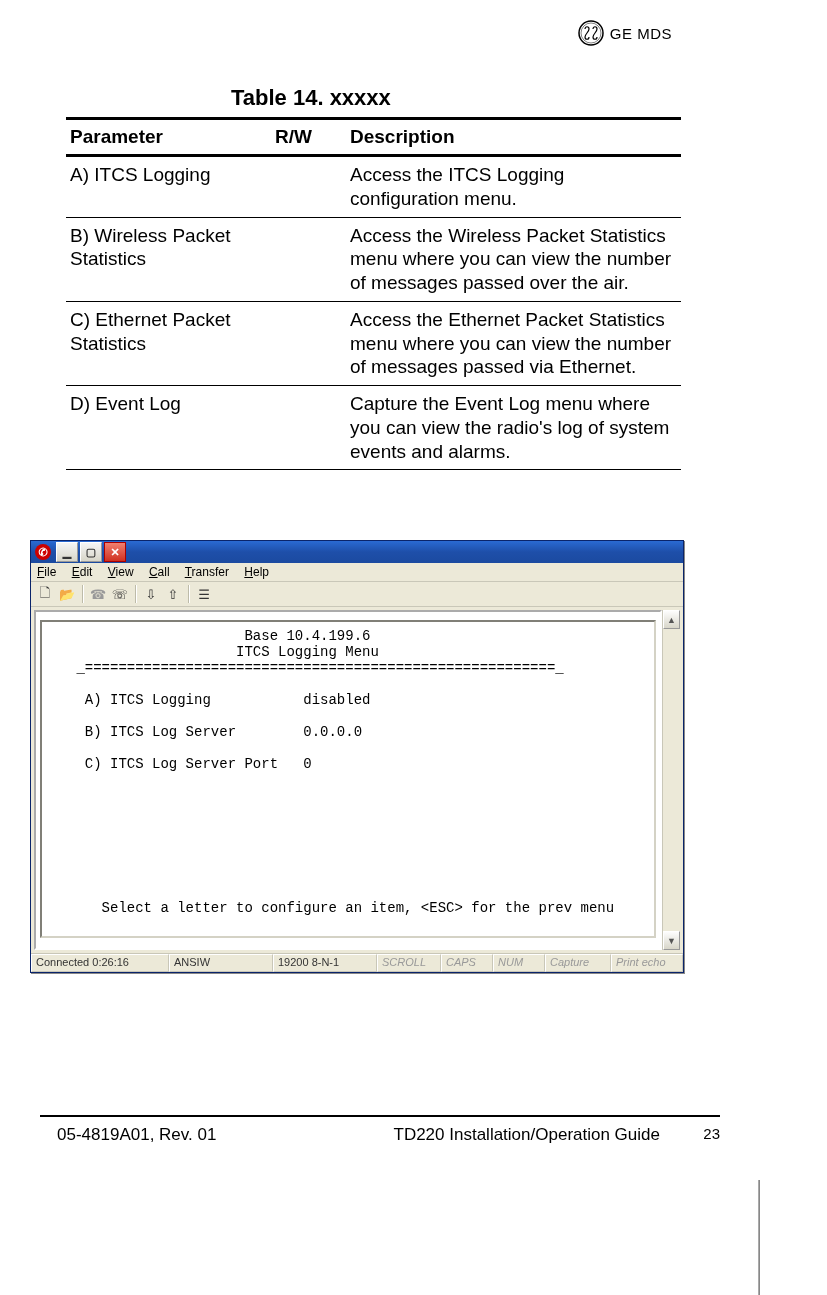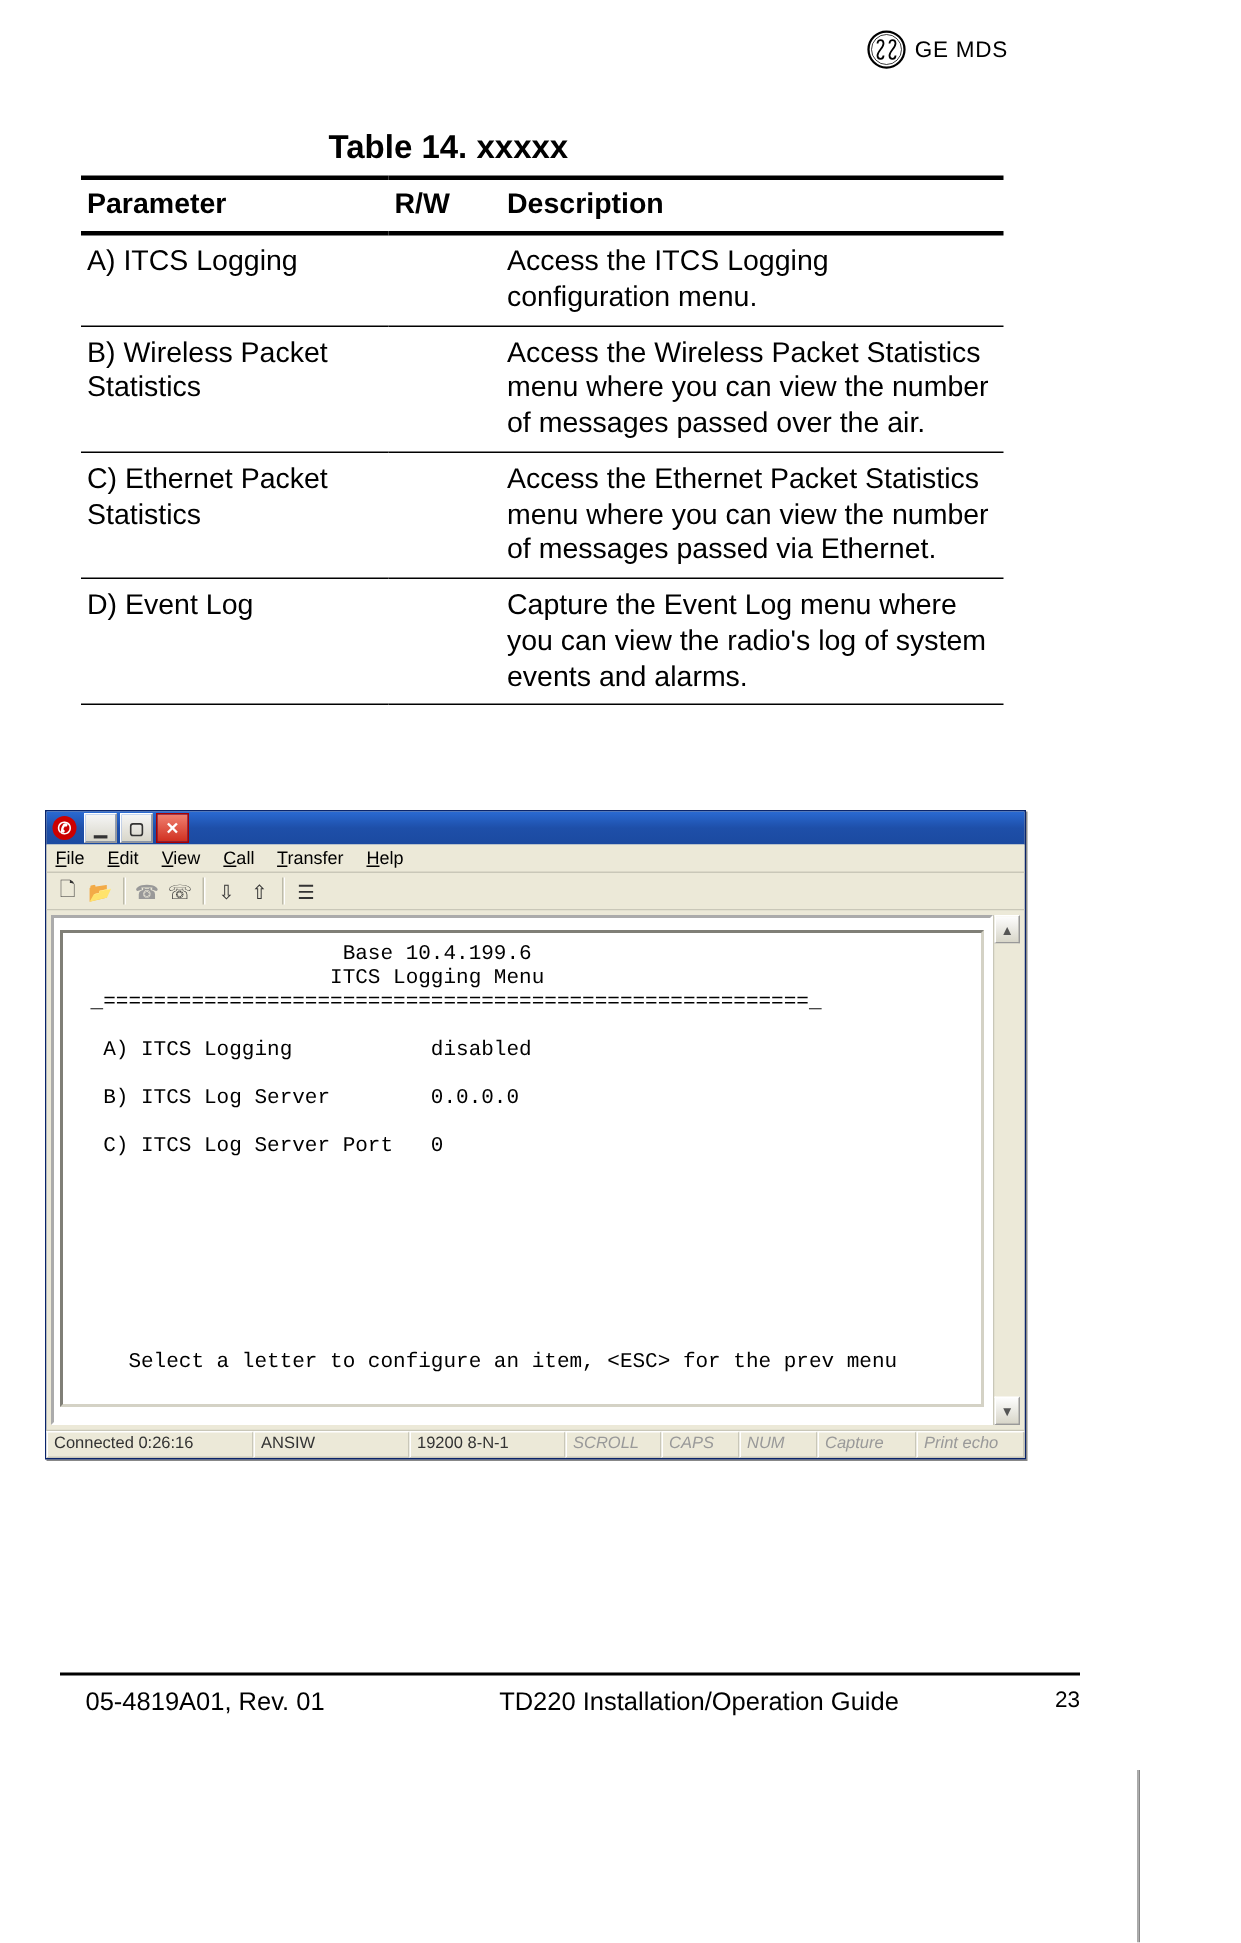--- a/index.html
+++ b/index.html
@@ -27,21 +27,21 @@
   }
   .logo svg { display: block; }
   .logo-text {
     font-size: 15px;
     font-family: Arial, Helvetica, sans-serif;
     letter-spacing: 0.5px;
   }
 
   
   .table-wrap {
-    margin-left: 14px;
+    margin-left: 26px;
     margin-top: 60px;
     width: 615px;
   }
   .table-title {
     font-weight: bold;
     font-size: 22px;
     margin-left: 165px;
     margin-bottom: 6px;
   }
   table.param {
@@ -176,21 +176,21 @@
     border: 2px inset #fff;
     background: #fff;
     padding: 8px 4px 0 4px;
     overflow: hidden;
     position: relative;
   }
   .ht-term-inner {
     border: 2px inset #d4d2c5;
     background: #fff;
     height: 302px;
-    padding: 6px 10px;
+    padding: 6px 26px;
     font-family: "Courier New", monospace;
     font-size: 14px;
     white-space: pre;
     color: #000;
     overflow: hidden;
   }
   .ht-scroll {
     width: 17px;
     background: #ece9d8;
     border-left: 1px solid #c9c7b8;
@@ -249,21 +249,21 @@
     position: absolute;
     left: 40px;
     width: 680px;
     top: 1115px;
     border-top: 2px solid #000;
     padding-top: 8px;
     font-size: 17px;
     display: flex;
   }
   .footer .l { width: 215px; margin-left: 17px; }
-  .footer .c { flex: 1; text-align: center; }
+  .footer .c { flex: 1; text-align: right; }
   .footer .r { width: 60px; text-align: right; font-size: 15px; }
 </style>
 </head>
 <body>
 
 <div class="page">
 
   <div class="logo">
     <svg width="26" height="26" viewBox="0 0 26 26">
       <circle cx="13" cy="13" r="12" fill="none" stroke="#000" stroke-width="1.5"></circle>

